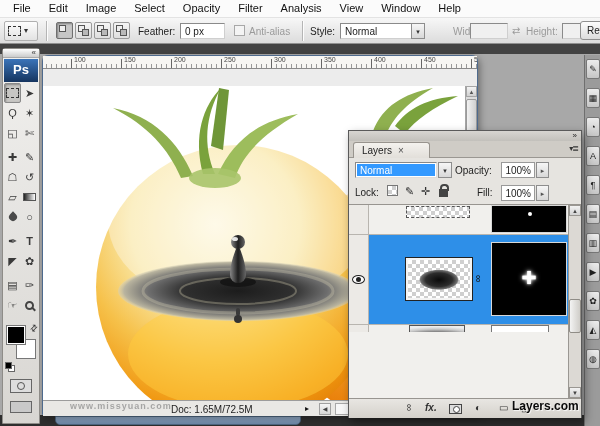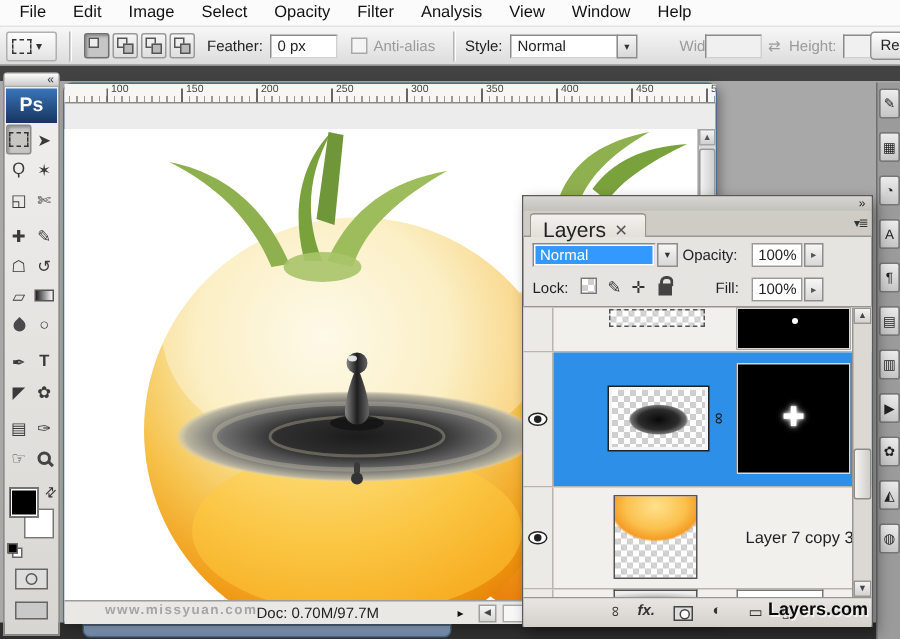--- a/index.html
+++ b/index.html
@@ -100,22 +100,22 @@
             background:linear-gradient(#f0f0f0,#cdcdcd); border:1px solid #9a9a9a; }
   .hthumb::after { content:""; position:absolute; left:50%; top:2px; width:10px; height:6px; margin-left:-5px;
                    background:repeating-linear-gradient(90deg,#8a8a8a 0 1px,transparent 1px 3px); }
 
   
   .lpanel { position:absolute; left:348px; top:86px; width:234px; height:288px; z-index:30;
             background:#e6e4e0; border:1px solid #5a5a5a; box-shadow:3px 4px 9px rgba(0,0,0,.4); }
   .lp-chev { height:10px; background:linear-gradient(#d7d5d1,#c2c0bb); text-align:right; font-size:8px; line-height:9px; color:#222; padding-right:4px; }
   .lp-tabs { height:17px; background:#cfccc6; border-bottom:1px solid #9a9792; position:relative; }
   .lp-tab { position:absolute; left:4px; top:1px; height:16px; background:linear-gradient(#f4f2ee,#e2dfda);
-            border:1px solid #98948e; border-bottom:none; border-radius:3px 3px 0 0; font-size:14px; color:#222;
-            padding:2px 12px 0 8px; }
+            border:1px solid #98948e; border-bottom:none; border-radius:3px 3px 0 0; font-size:10px; color:#222;
+            padding:2px 25px 0 8px; }
   .lp-tab .tclose { margin-left:6px; color:#555; }
   .lp-menu { position:absolute; right:3px; top:3px; font-size:8px; color:#333; letter-spacing:-1px; }
   .lp-controls { position:relative; height:46px; }
   .lp-lbl { position:absolute; font-size:10px; color:#222; }
   .lp-sel { position:absolute; left:6px; top:4px; width:82px; height:16px; background:#fff; border:1px solid #888;
             border-bottom-color:#ddd; border-right-color:#ddd; padding:1px; }
   .lp-sel .hl { display:block; width:100%; height:100%; background:#3399ff; color:#fff; font-size:10px; padding:1px 0 0 3px; }
   .lp-dd { position:absolute; width:14px; height:16px; background:linear-gradient(#f6f6f6,#d8d8d8); border:1px solid #8d8d8d;
            font-size:7px; text-align:center; line-height:15px; color:#333; }
   .lp-val { position:absolute; width:34px; height:16px; background:#fff; border:1px solid #999; font-size:10px;
@@ -365,21 +365,21 @@
         </svg>
       </div>
 
       <div class="vscroll">
         <span class="sarr" style="top:0;">▲</span>
         <span class="sthumb"></span>
         <span class="sarr" style="bottom:0;">▼</span>
       </div>
 
       <div class="statusbar">
-        <span class="stext">Doc: 0.70M/97.7M</span>
+        <span class="stext">Doc: 1.65M/72.5M</span>
         <span class="smenu">▸</span>
         <span class="harr" style="left:276px;">◀</span>
         <div class="htrack">
           <div class="hthumb"></div>
         </div>
         <span class="harr" style="left:417px;">▶</span>
       </div>
     </div>
 
     <div class="lpanel">
@@ -425,31 +425,20 @@
           <div class="rcontent">
             <div class="checker" style="position:absolute; left:37px; top:23px; width:66px; height:42px; border:2px solid #f4f4f4; outline:1px solid #222;">
               <div class="ripplegrad"></div>
             </div>
             <span style="position:absolute; left:106px; top:38px; font-size:11px; color:#111; display:inline-block; transform:rotate(90deg);">∞</span>
             <div class="maskthumb" style="left:122px; top:7px; width:76px; height:74px;">
               <span class="maskplus">✚</span>
             </div>
           </div>
         </div>
-        <div class="lrow" style="height:68px;">
-          <div class="eyecell">
-              <span class="eye"></span>
-            </div>
-          <div class="rcontent">
-            <div class="checker" style="position:absolute; left:40px; top:5px; width:56px; height:56px; border:1px solid #555;">
-              <div class="yellowgrad"></div>
-            </div>
-            <span class="lname">Layer 7 copy 3</span>
-          </div>
-        </div>
         <div class="lrow" style="height:7px; border-bottom:none;">
           <div class="eyecell"></div>
           <div class="rcontent">
             <div style="position:absolute; left:40px; top:0; width:56px; height:7px; border:1px solid #555; border-bottom:none; background:radial-gradient(ellipse 90% 160% at 50% 170%, #555 30%, #999 55%, #ccc 75%, #eee 100%);"></div>
             <div style="position:absolute; left:122px; top:0; width:58px; height:7px; border:1px solid #777; border-bottom:none; background:#fff;"></div>
           </div>
         </div>
         <div class="lscroll">
           <span class="sarr" style="top:0;">▲</span>
           <span class="sthumb"></span>

